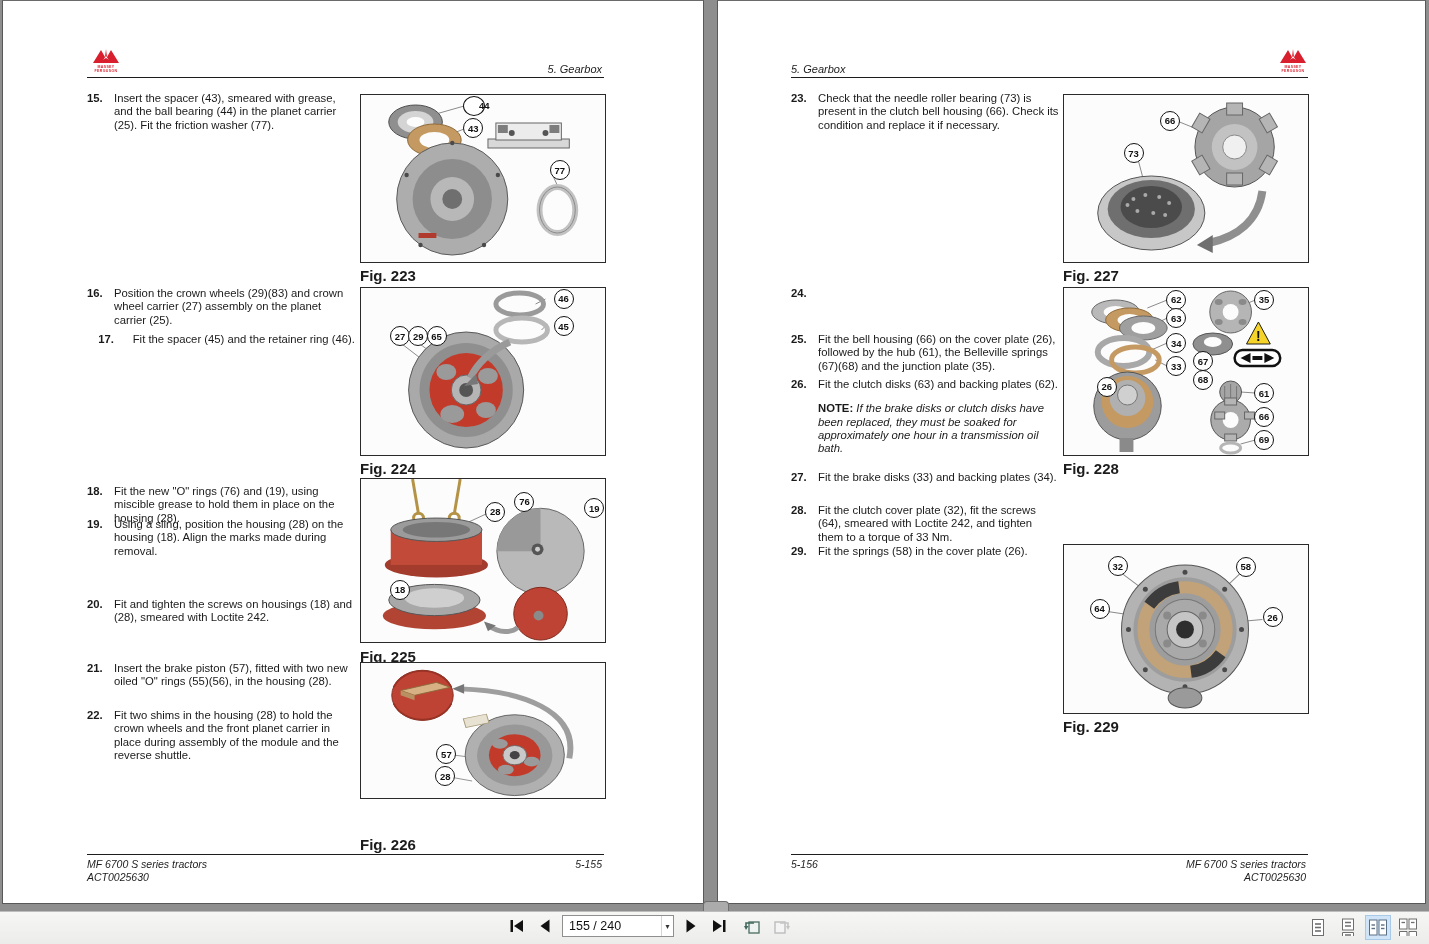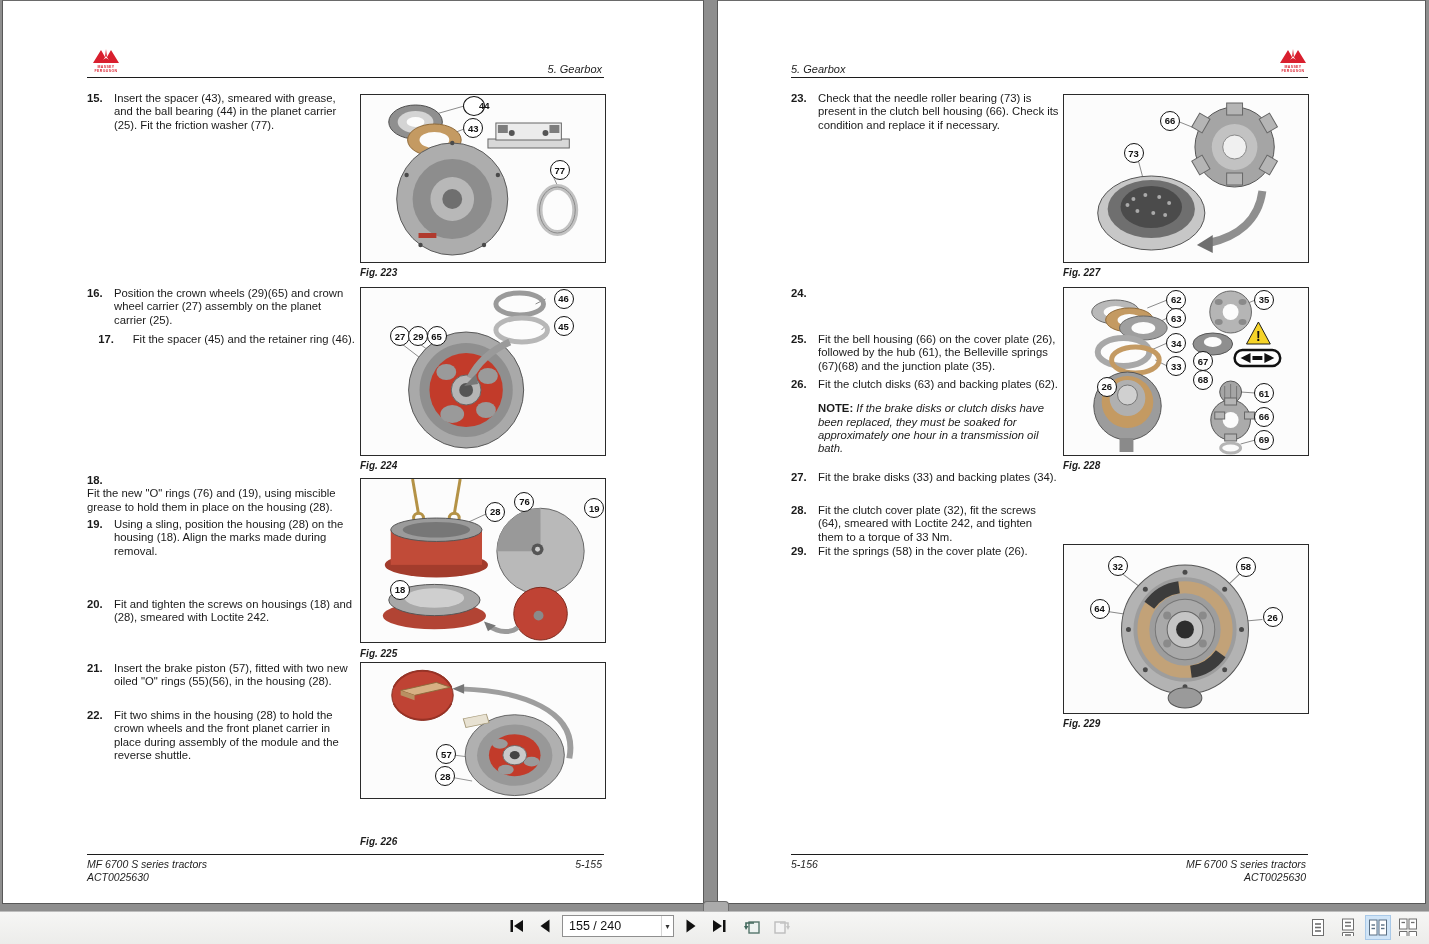--- a/index.html
+++ b/index.html
@@ -36,21 +36,21 @@
   .step .sb{flex:1;}
   .spara + .spara{margin-top:11px;}
   .bld{font-weight:bold;}
   .ita{font-style:italic;}
 
   
   .fig{position:absolute;width:246px;box-sizing:border-box;border:1px solid #2a2a2a;background:#fcfcfc;}
   .page.left .fig{left:357px;}
   .page.right .fig{left:345px;}
   .fig svg{display:block;width:100%;height:100%;}
-  .fig-cap{position:absolute;font-size:10px;font-style:italic;font-weight:bold;color:#1c1c1c;}
+  .fig-cap{position:absolute;font-size:15px;font-weight:bold;color:#1c1c1c;}
   .page.left .fig-cap{left:357px;}
   .page.right .fig-cap{left:345px;}
   .co{
     position:absolute;width:20px;height:20px;margin:-10px 0 0 -10px;border-radius:50%;
     background:#fff;border:1.4px solid #141414;box-sizing:border-box;
     display:flex;align-items:center;justify-content:center;
     font-size:9.5px;font-weight:bold;color:#111;
   }
 
   
@@ -94,30 +94,30 @@
   <div>
       <div class="step" style="top: 91px;">
         <span class="sn">15.</span>
         <div class="sb">
           <div class="spara"><span>Insert the spacer (43), smeared with grease, and the ball bearing (44) in the planet carrier (25). Fit the friction washer (77).</span></div>
         </div>
       </div>
       <div class="step" style="top: 286px; justify-content: center;">
         <span class="sn">16.</span>
         <div class="sb">
-          <div class="spara"><span>Position the crown wheels (29)(65) and crown wheel carrier (27) assembly on the planet carrier (25).</span></div>
+          <div class="spara"><span>Position the crown wheels (29)(83) and crown wheel carrier (27) assembly on the planet carrier (25).</span></div>
         </div>
       </div>
       <div class="step" style="top: 332px; text-align: right;">
         <span class="sn">17.</span>
         <div class="sb">
           <div class="spara"><span>Fit the spacer (45) and the retainer ring (46).</span></div>
         </div>
       </div>
-      <div class="step" style="top: 473px; flex-direction: column;">
+      <div class="step" style="top: 484px;">
         <span class="sn">18.</span>
         <div class="sb">
           <div class="spara"><span>Fit the new "O" rings (76) and (19), using miscible grease to hold them in place on the housing (28).</span></div>
         </div>
       </div>
       <div class="step" style="top: 517px;">
         <span class="sn">19.</span>
         <div class="sb">
           <div class="spara"><span>Using a sling, position the housing (28) on the housing (18). Align the marks made during removal.</span></div>
         </div>

